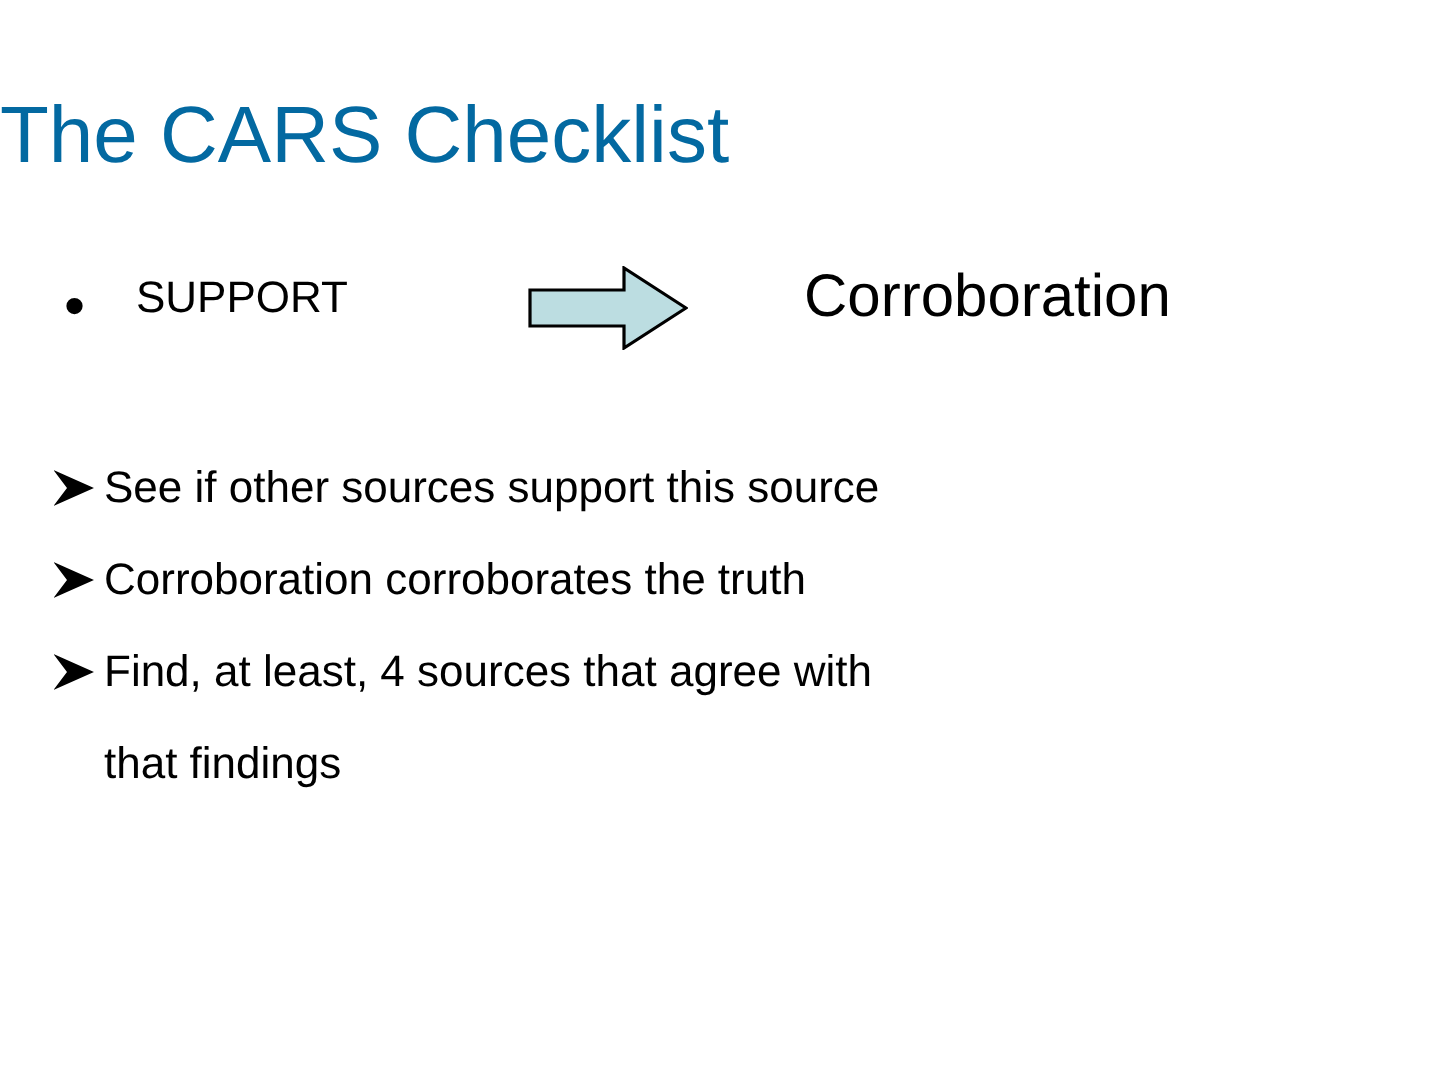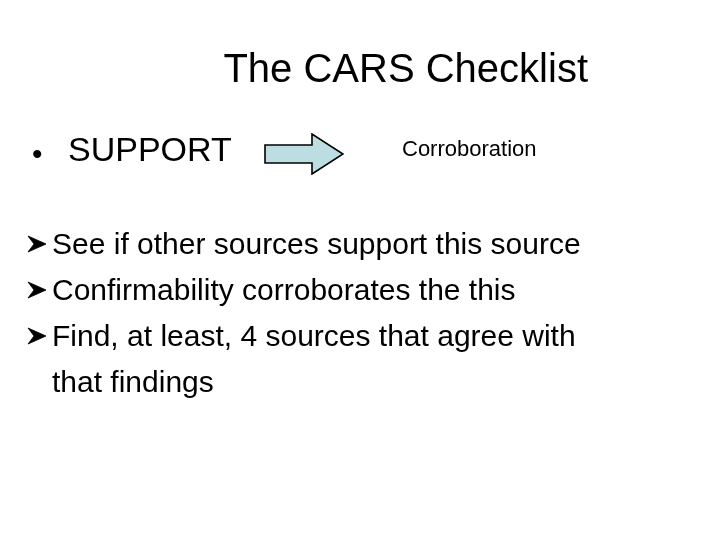--- a/index.html
+++ b/index.html
@@ -22,26 +22,26 @@
     height: 540px;
     background: #ffffff;
   }
 
   
   .slide-title {
     position: absolute;
     left: 0;
     top: 44px;
     width: 588px;
-    text-align: right;
+    text-align: left;
     font-size: 40px;
     line-height: 48px;
     font-weight: normal;
     letter-spacing: 0px;
-    color: #000000;
+    color: #0369a1;
     white-space: nowrap;
   }
 
   
   .level1-row {
     position: absolute;
     left: 32px;
     top: 130px;
     width: 660px;
     height: 46px;
@@ -53,56 +53,56 @@
     top: 9px;
     font-size: 30px;
     line-height: 30px;
     color: #000000;
   }
 
   .level1-label {
     position: absolute;
     left: 36px;
     top: 0px;
-    font-size: 34px;
+    font-size: 22px;
     line-height: 38px;
     color: #000000;
     white-space: nowrap;
   }
 
   .arrow-shape {
     position: absolute;
     left: 232px;
     top: 3px;
     width: 80px;
     height: 42px;
   }
 
   .level1-target {
     position: absolute;
     left: 370px;
     top: 1px;
-    font-size: 22px;
+    font-size: 30px;
     line-height: 36px;
     color: #000000;
     white-space: nowrap;
   }
 
   
   .sublist {
     position: absolute;
     left: 26px;
     top: 221px;
     width: 668px;
   }
 
   .sub-item {
     position: relative;
     padding-left: 26px;
-    font-size: 30px;
+    font-size: 22px;
     line-height: 46px;
     color: #000000;
   }
 
   .sub-bullet {
     position: absolute;
     left: 0px;
     top: 0px;
     width: 22px;
     height: 46px;
@@ -154,21 +154,21 @@
       </span>
       <span class="sub-text">See if other sources support this source</span>
     </div>
 
     <div class="sub-item">
       <span class="sub-bullet">
         <svg width="20" height="18" viewBox="0 0 20 18" xmlns="http://www.w3.org/2000/svg">
           <path d="M1 1 L19 9 L1 17 L7 9 Z" fill="#000000" stroke="#000000" stroke-width="0.8"></path>
         </svg>
       </span>
-      <span class="sub-text">Confirmability corroborates the this</span>
+      <span class="sub-text">Corroboration corroborates the truth</span>
     </div>
 
     <div class="sub-item">
       <span class="sub-bullet">
         <svg width="20" height="18" viewBox="0 0 20 18" xmlns="http://www.w3.org/2000/svg">
           <path d="M1 1 L19 9 L1 17 L7 9 Z" fill="#000000" stroke="#000000" stroke-width="0.8"></path>
         </svg>
       </span>
       <span class="sub-text">Find, at least, 4 sources that agree with</span>
       <span class="sub-text wrap-indent">that findings</span>

